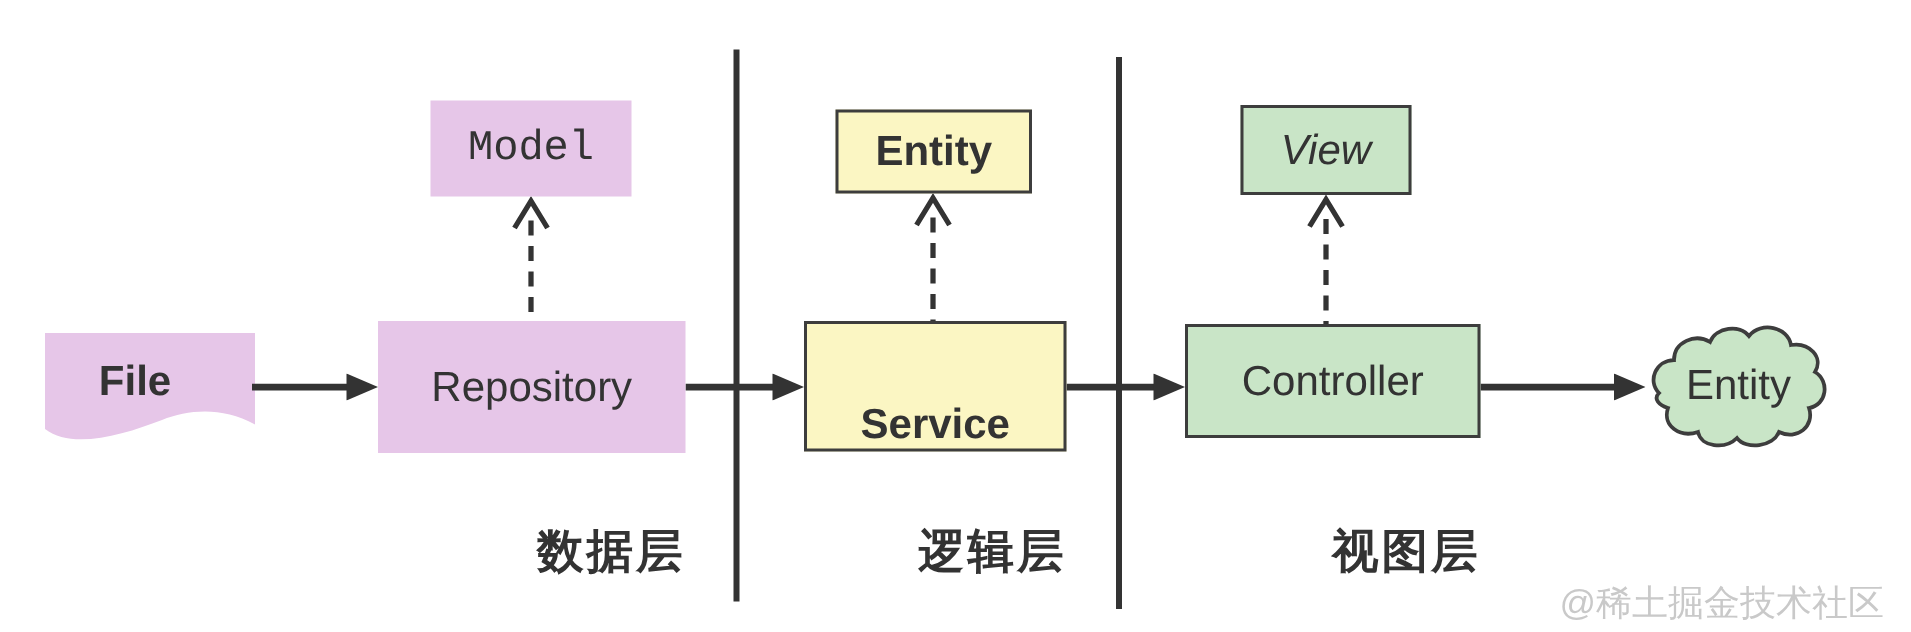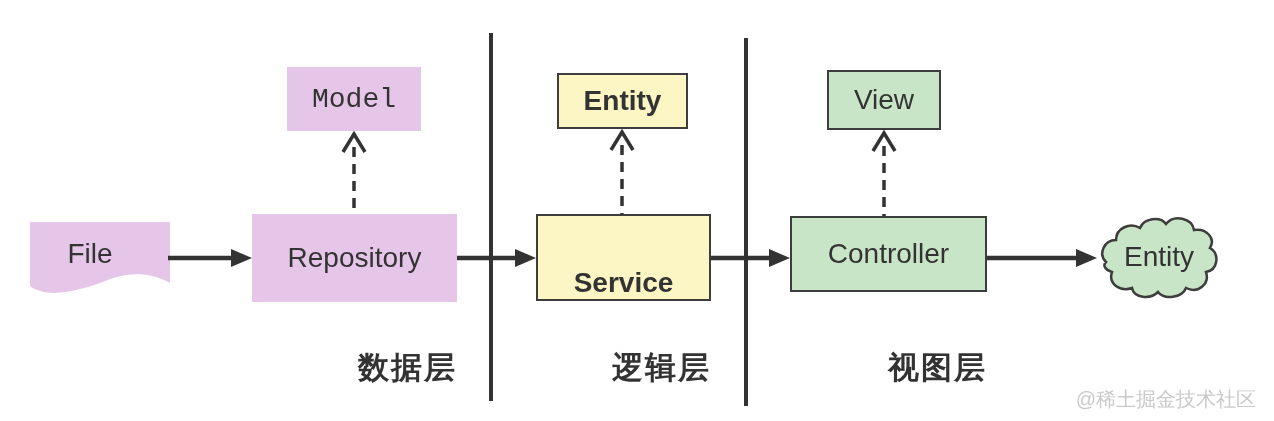--- a/index.html
+++ b/index.html
@@ -40,31 +40,31 @@
   }
   .arrow{position:absolute;}
   .section-label{
     position:absolute;
     text-align:right;
     font-size:31px;font-weight:bold;color:var(--text);
     letter-spacing:2px;
   }
   .watermark{
     position:absolute;right:18px;top:386px;
-    font-size:20px;color:var(--watermark);
+    font-size:24px;color:var(--watermark);
   }
   svg line,svg polyline{stroke:var(--line);}
   svg polygon{fill:var(--line);}
 </style>
 </head>
 <body>
 
 <div class="canvas">
 
-  <div class="shape-wrap" style="left:30px;top:221px;width:120px;height:86px;">
+  <div class="shape-wrap" style="left:30px;top:221px;width:120px;height:86px;font-weight:bold;">
     <svg width="140" height="86" viewBox="0 0 140 86">
       <path d="M0,1 H140 V62 C118,50 96,52 78,59 C52,69 18,79 0,65 Z" style="fill:var(--purple-fill);" stroke="none"></path>
     </svg>
     <div class="shape-label" style="top:0;height:66px;">File</div>
   </div>
 
   <svg class="arrow" style="left:168px;top:249px;" width="84" height="18">
     <line x1="0" y1="9" x2="66" y2="9" stroke-width="4.5"></line>
     <polygon points="63,0 84,9 63,18"></polygon>
   </svg>
@@ -106,21 +106,21 @@
 
   <svg class="arrow" style="left:711px;top:249px;" width="79" height="18">
     <line x1="0" y1="9" x2="61" y2="9" stroke-width="4.5"></line>
     <polygon points="58,0 79,9 58,18"></polygon>
   </svg>
 
   <div class="node green" style="left:790px;top:216px;width:197px;height:76px;">
     <span>Controller</span>
   </div>
 
-  <div class="node green" style="left:827px;top:70px;width:114px;height:60px;">
+  <div class="node green" style="left:827px;top:70px;width:114px;height:60px;font-style:italic;">
     <span>View</span>
   </div>
 
   <svg class="arrow" style="left:869px;top:130px;" width="30" height="86">
     <line x1="15" y1="16" x2="15" y2="86" stroke-width="3.5" stroke-dasharray="10,7"></line>
     <polyline points="4,21 15,3 26,21" fill="none" stroke-width="3.5"></polyline>
   </svg>
 
   <svg class="arrow" style="left:987px;top:249px;" width="110" height="18">
     <line x1="0" y1="9" x2="92" y2="9" stroke-width="4.5"></line>

